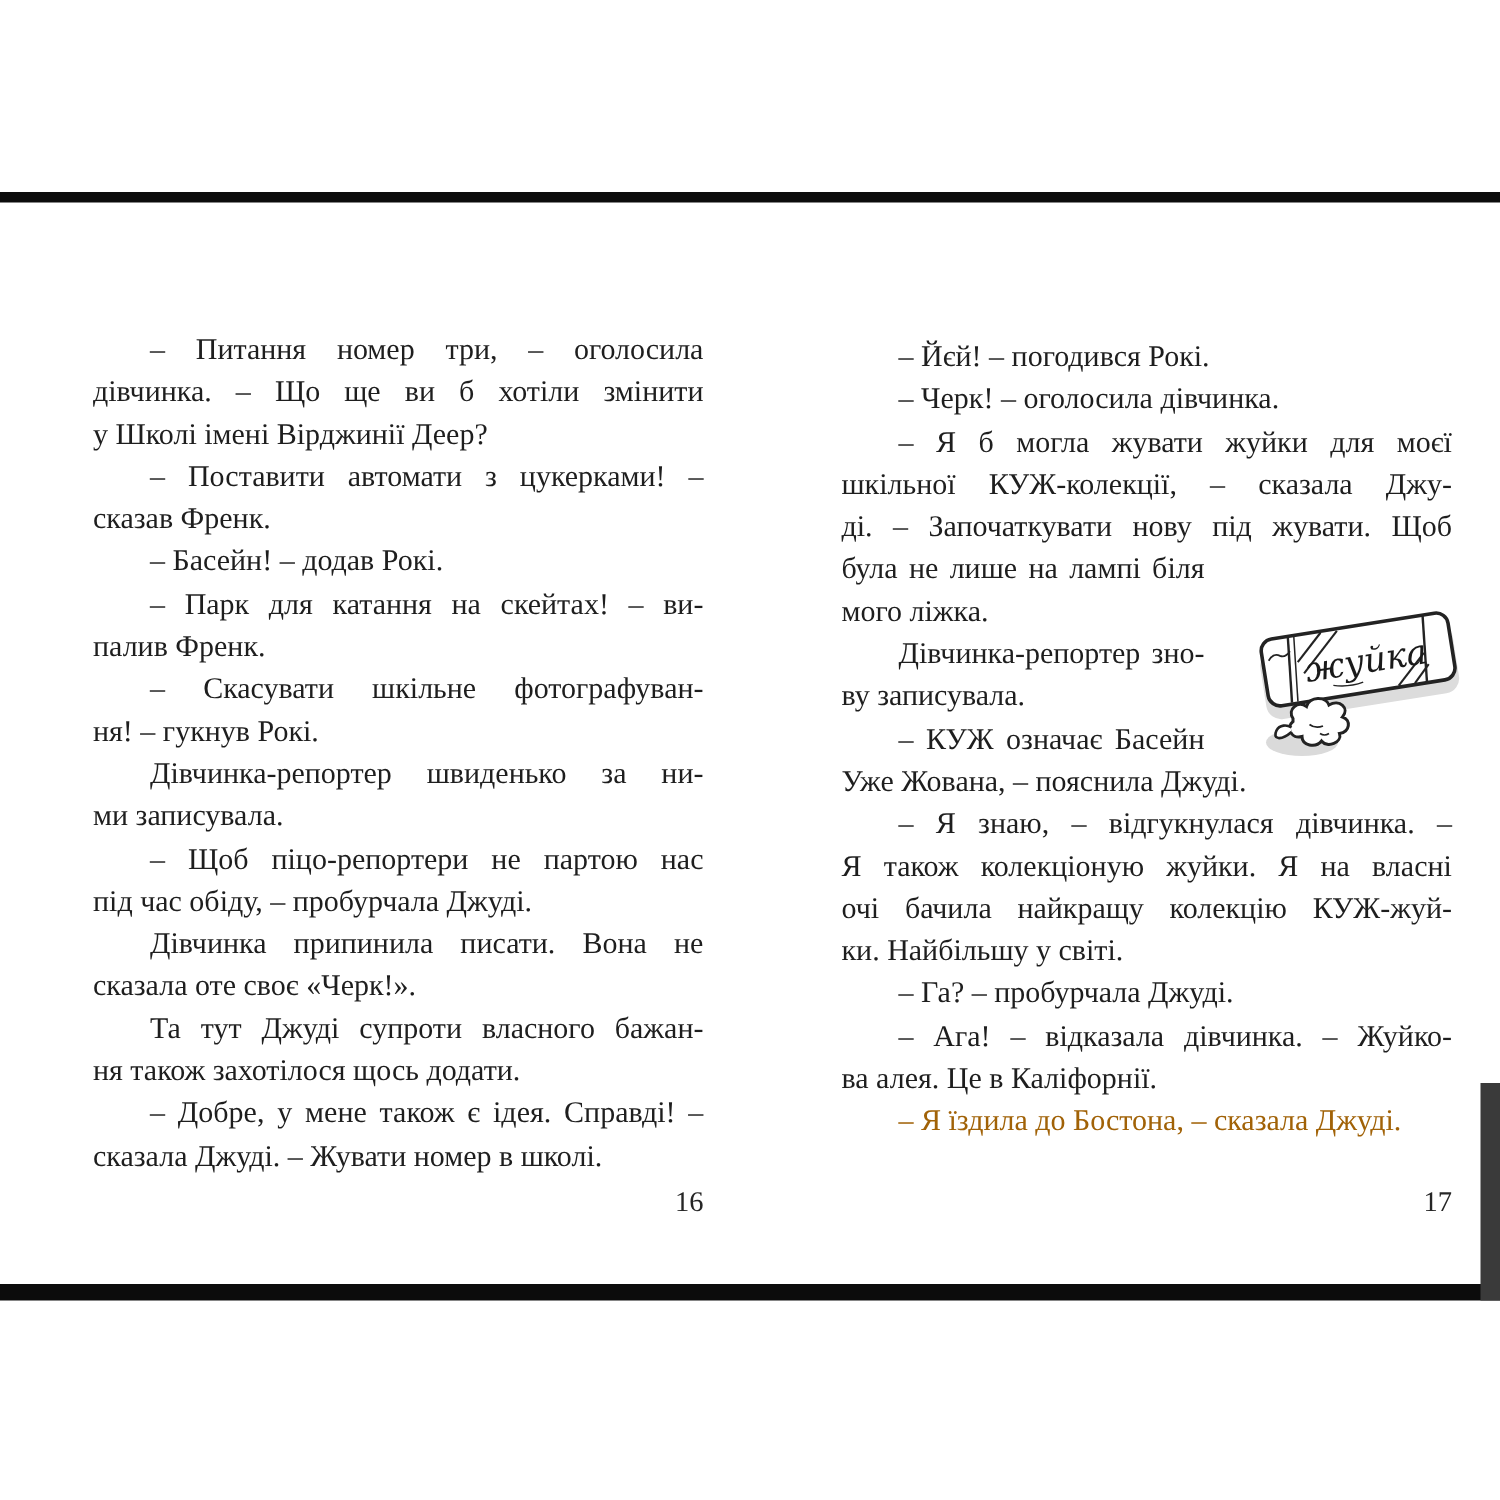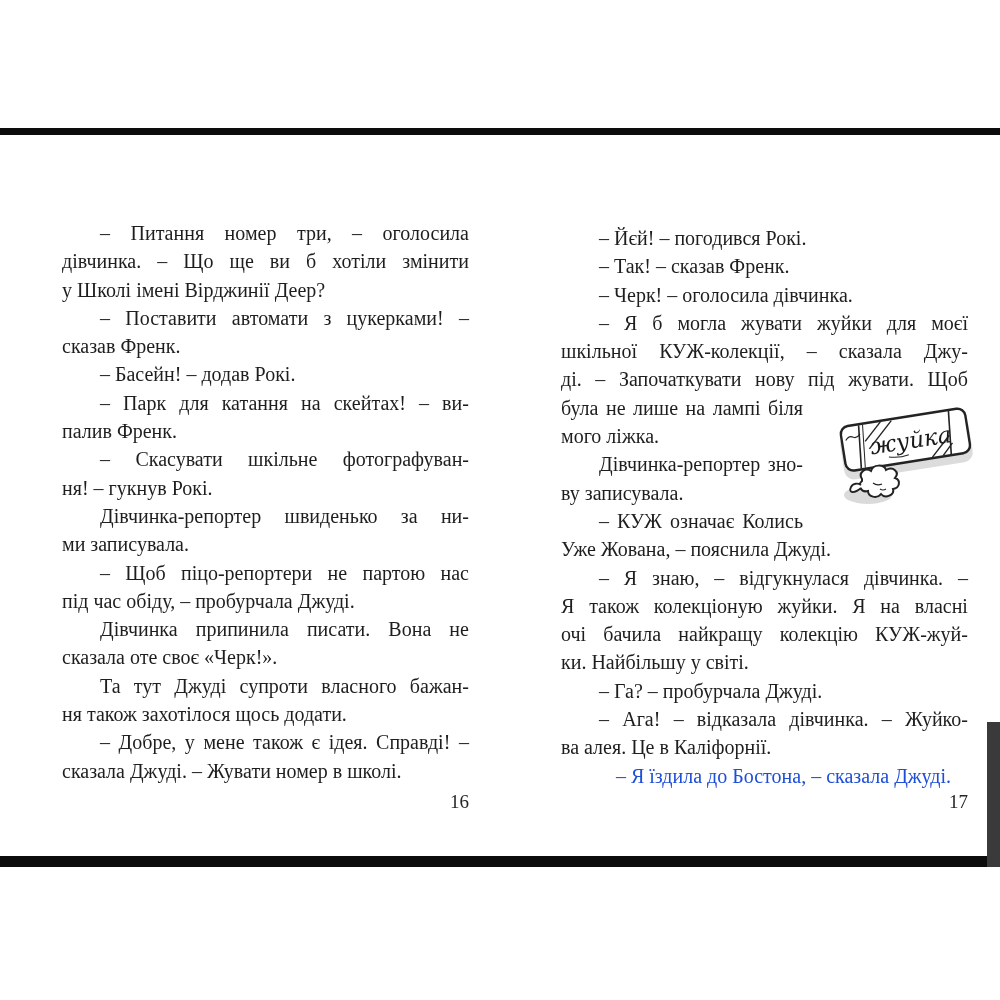--- a/index.html
+++ b/index.html
@@ -16,21 +16,21 @@
 
   .text-col { position:absolute; width:407px; font-size:20px; }
   .col-left  { left:62px;  top:219px; }
   .col-right { left:561px; top:224px; }
 
   .line { height:28.3px; line-height:28.3px; white-space:nowrap; overflow:visible; }
   .line:not(.p-end) { display:flex; justify-content:space-between; }
   .p-start { padding-left:38px; }
   .p-end { text-align:left; }
   .short { margin-right:165px; }
-  .faded { color:#1d4ed8;text-align:center; }
+  .faded { color:#a16207; }
 
   .page-num { position:absolute; width:407px; font-size:19px; text-align:right; color:#262626; }
   .num-left  { left:62px;  top:791px; }
   .num-right { left:561px; top:791px; }
 
   .illu { position:absolute; left:828px; top:391px; width:156px; height:122px; }
   .illu svg { display:block; }
 </style>
 </head>
 <body>
@@ -130,21 +130,20 @@
         <span>ідея.</span>
         <span>Справді!</span>
         <span>–</span>
       </div>
       <div class="line p-end">сказала Джуді. – Жувати номер в школі.</div>
     </div>
   <div class="page-num num-left">16</div>
 
   <div class="text-col col-right">
       <div class="line p-start p-end">– Йєй! – погодився Рокі.</div>
-      <div class="line p-start p-end">– Так! – сказав Френк.</div>
       <div class="line p-start p-end">– Черк! – оголосила дівчинка.</div>
       <div class="line p-start">
         <span>–</span>
         <span>Я</span>
         <span>б</span>
         <span>могла</span>
         <span>жувати</span>
         <span>жуйки</span>
         <span>для</span>
         <span>моєї</span>
@@ -176,21 +175,21 @@
       <div class="line p-end short">мого ліжка.</div>
       <div class="line p-start short">
         <span>Дівчинка-репортер</span>
         <span>зно-</span>
       </div>
       <div class="line p-end short">ву записувала.</div>
       <div class="line p-start short">
         <span>–</span>
         <span>КУЖ</span>
         <span>означає</span>
-        <span>Колись</span>
+        <span>Басейн</span>
       </div>
       <div class="line p-end">Уже Жована, – пояснила Джуді.</div>
       <div class="line p-start">
         <span>–</span>
         <span>Я</span>
         <span>знаю,</span>
         <span>–</span>
         <span>відгукнулася</span>
         <span>дівчинка.</span>
         <span>–</span>

